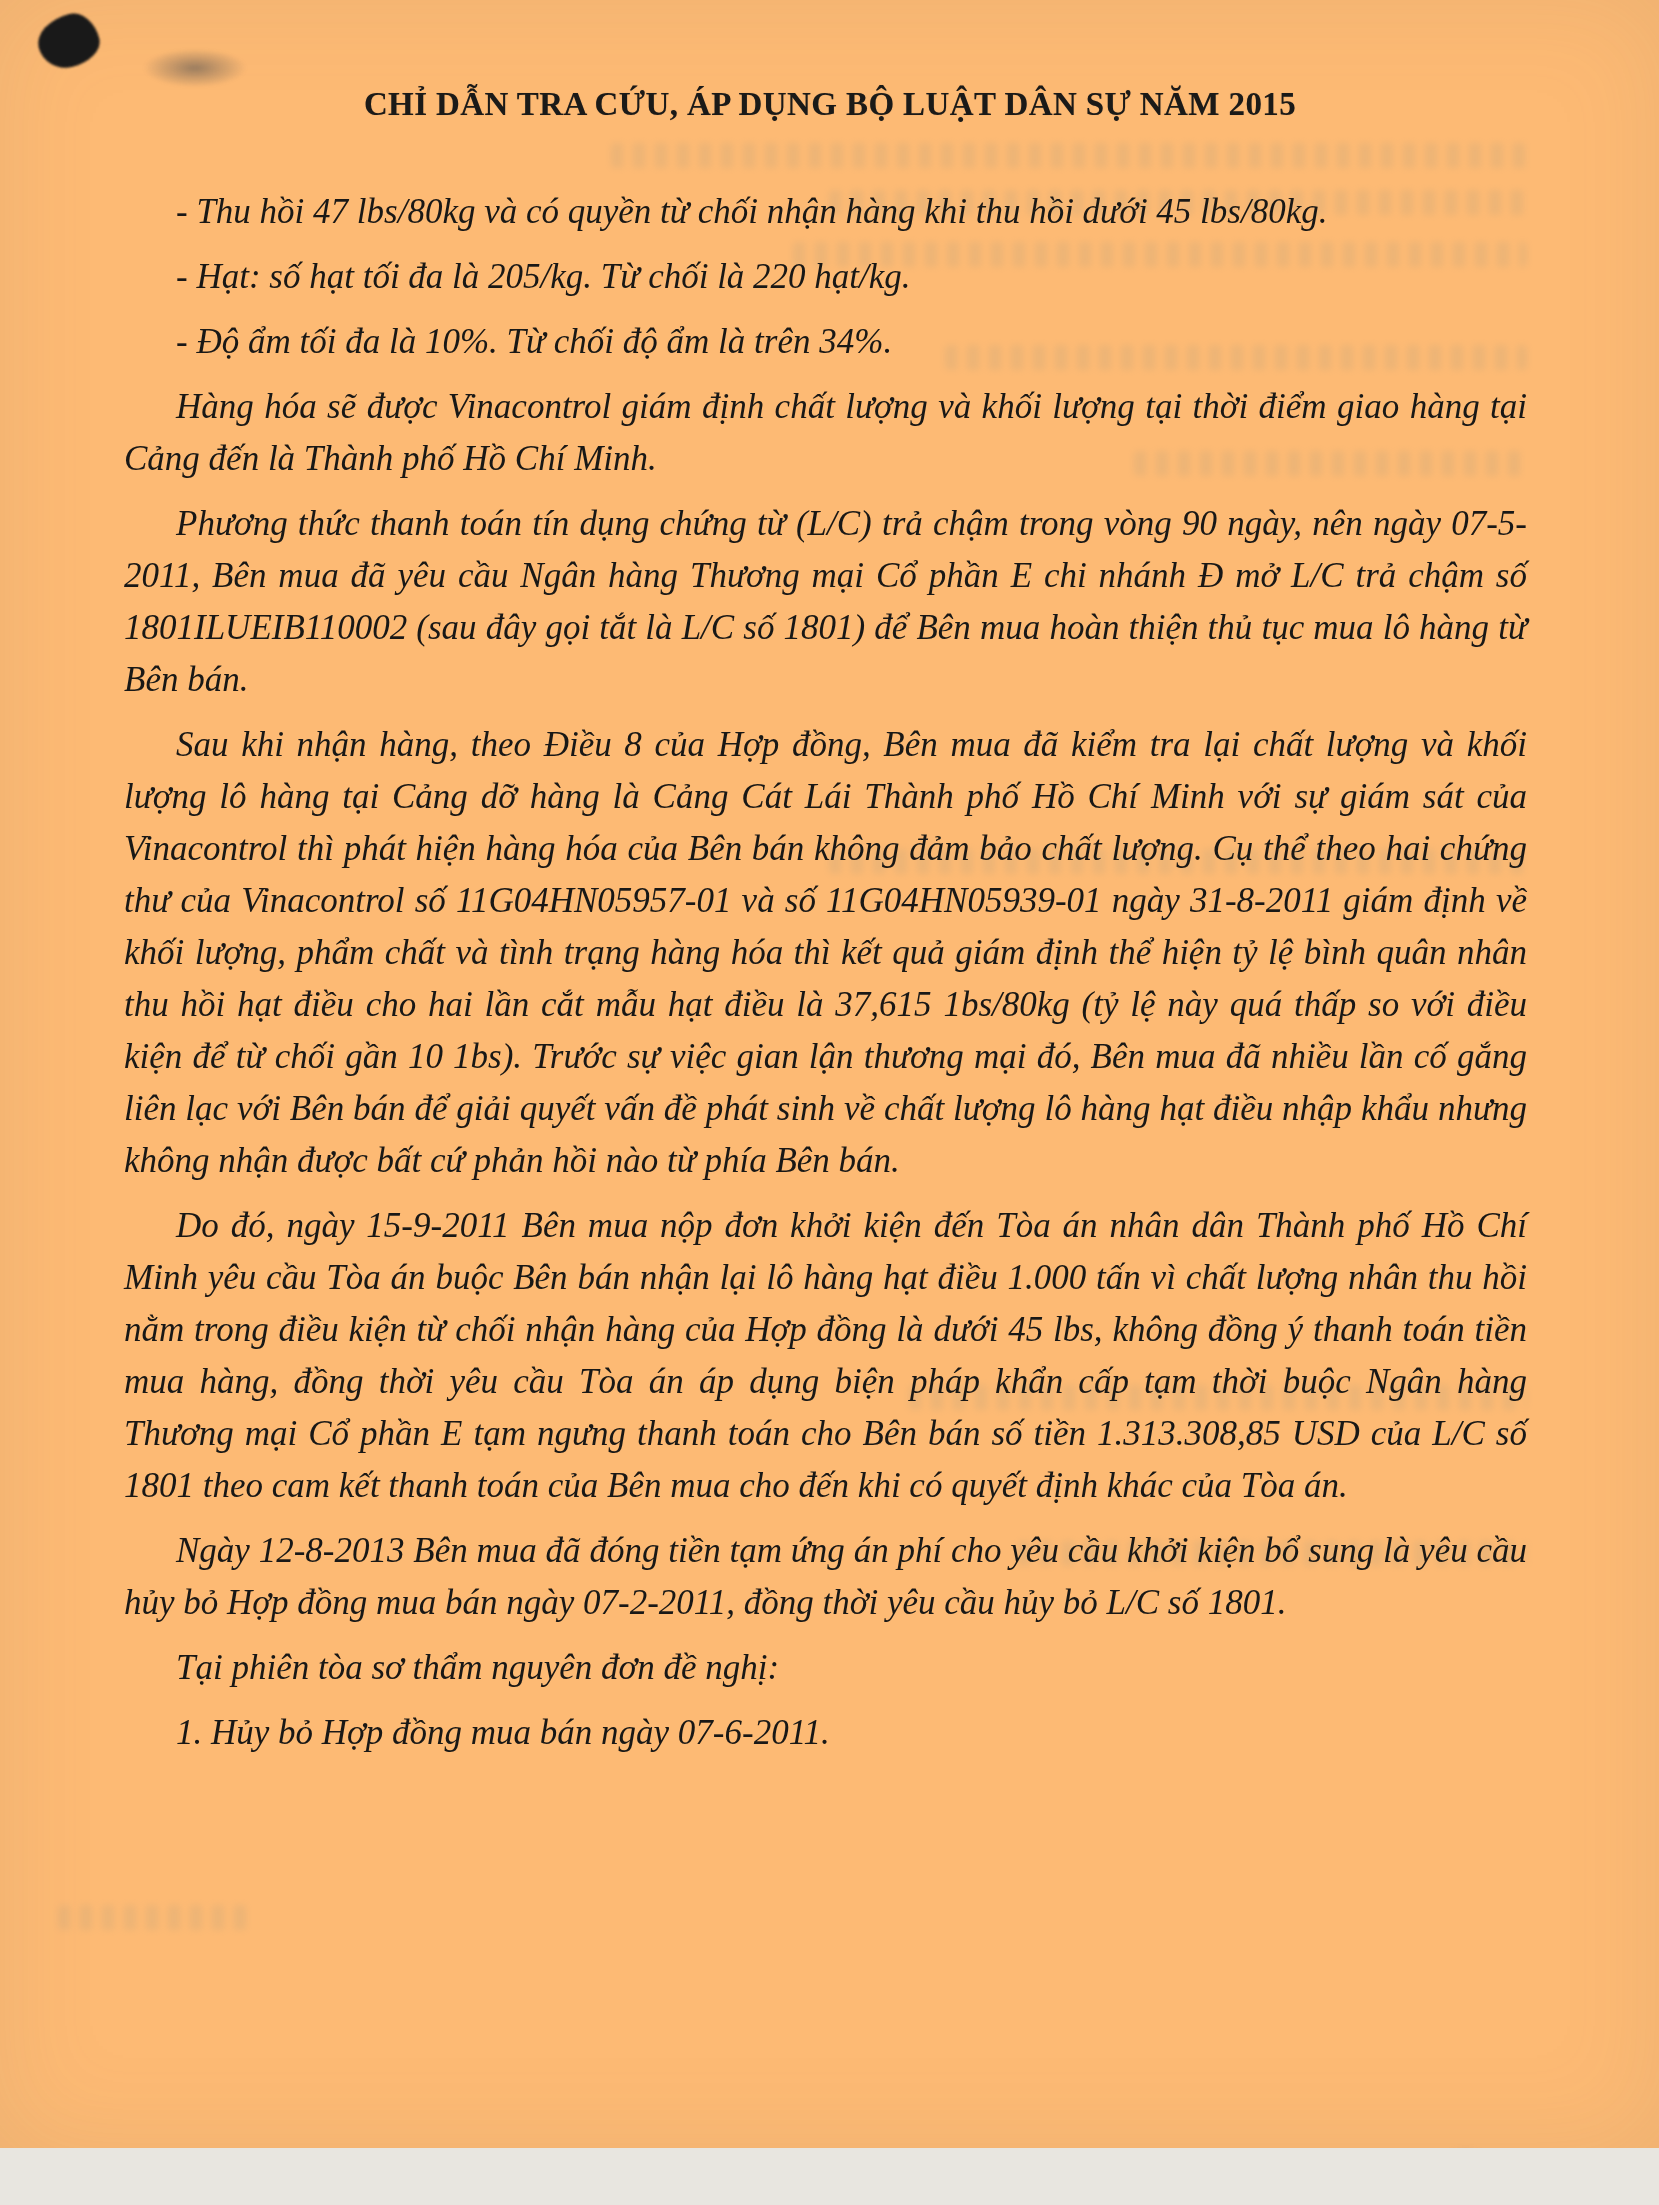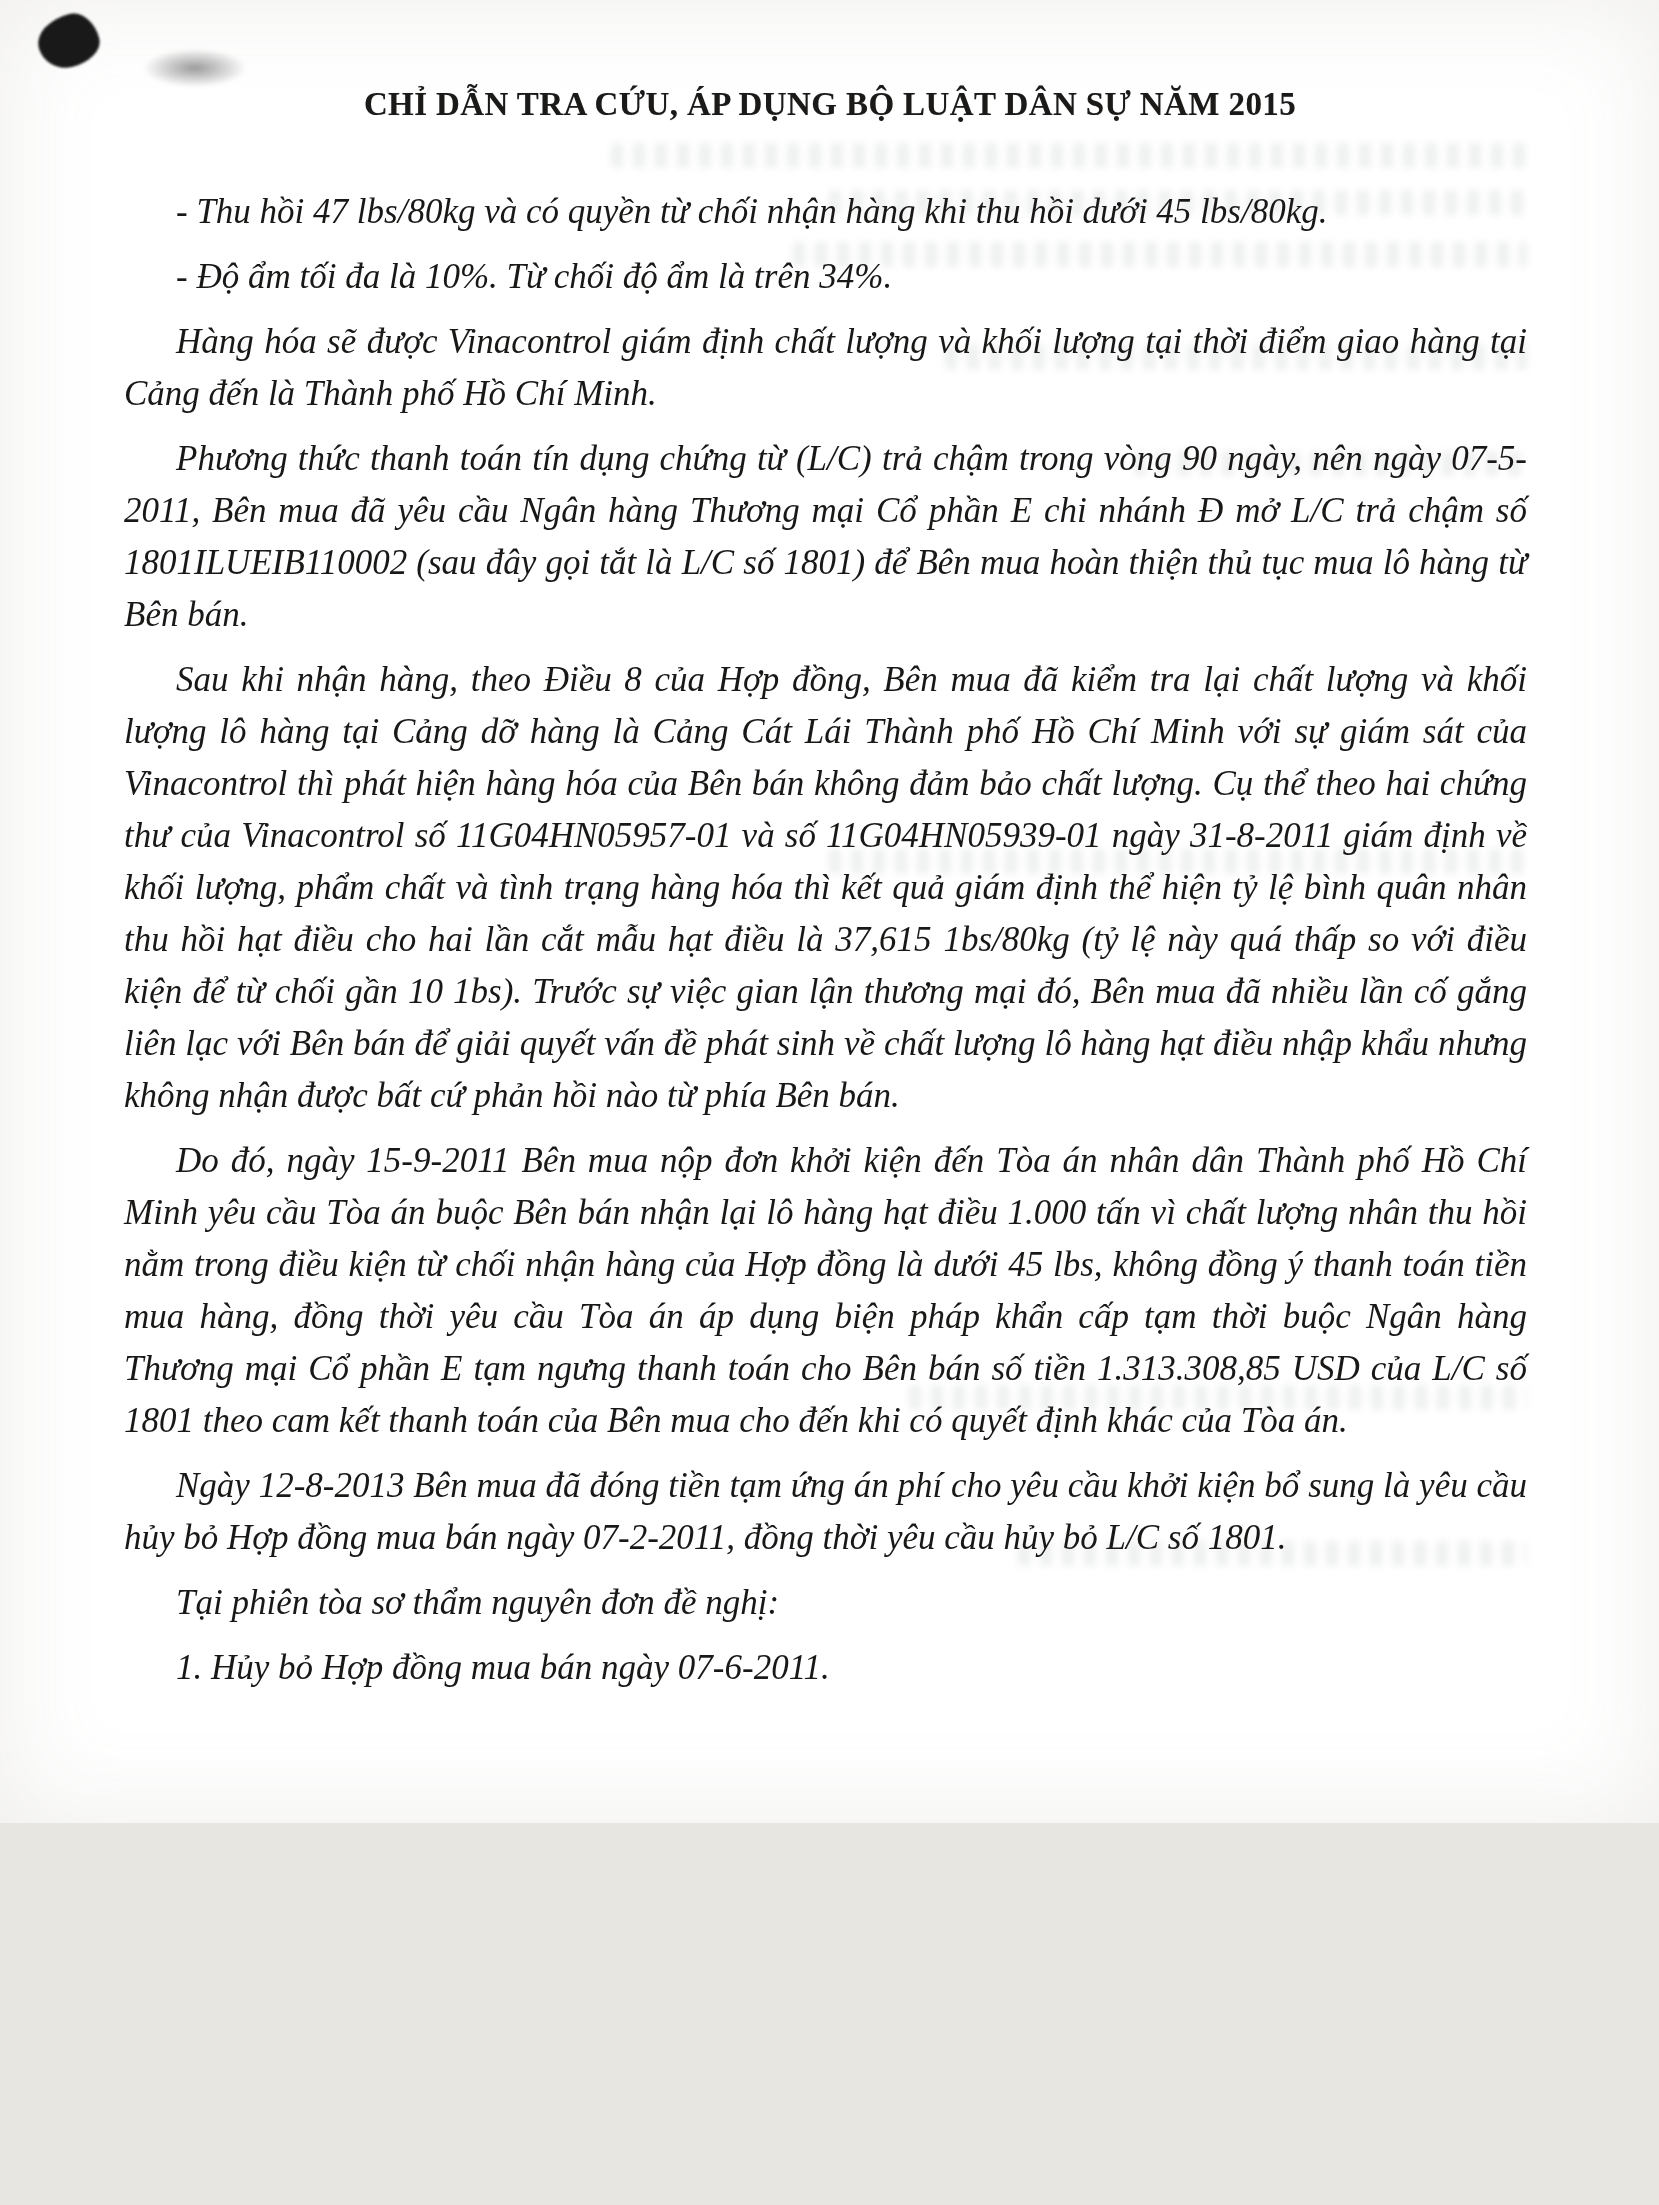--- a/index.html
+++ b/index.html
@@ -3,23 +3,23 @@
 <meta charset="utf-8">
 <style>
   html, body {
     margin: 0;
     padding: 0;
     background: #e8e6e0;
   }
   .page {
     position: relative;
     width: 1660px;
-    height: 1823px;
+    height: 2148px;
     margin: 0 auto;
-    background: #ffffff;
+    background: #fdba74;
     overflow: hidden;
     box-shadow: inset 0 0 102px rgba(120,115,100,0.12);
     font-family: "Liberation Serif", "DejaVu Serif", serif;
     color: #161514;
   }
 
   
   .corner-mark {
     position: absolute;
     top: 14.5px;
@@ -126,20 +126,21 @@
   <div class="bleed b6"></div>
   <div class="bleed b7"></div>
   <div class="bleed b8"></div>
   <div class="bleed b9"></div>
   <div class="page-number-smudge"></div>
 
   <h1 class="header">CHỈ DẪN TRA CỨU, ÁP DỤNG BỘ LUẬT DÂN SỰ NĂM 2015</h1>
 
   <div class="body-text">
     <p>- Thu hồi 47 lbs/80kg và có quyền từ chối nhận hàng khi thu hồi dưới 45 lbs/80kg.</p>
+    <p>- Hạt: số hạt tối đa là 205/kg. Từ chối là 220 hạt/kg.</p>
     <p>- Độ ẩm tối đa là 10%. Từ chối độ ẩm là trên 34%.</p>
     <p>Hàng hóa sẽ được Vinacontrol giám định chất lượng và khối lượng tại thời điểm giao hàng tại Cảng đến là Thành phố Hồ Chí Minh.</p>
     <p>Phương thức thanh toán tín dụng chứng từ (L/C) trả chậm trong vòng 90 ngày, nên ngày 07-5-2011, Bên mua đã yêu cầu Ngân hàng Thương mại Cổ phần E chi nhánh Đ mở L/C trả chậm số 1801ILUEIB110002 (sau đây gọi tắt là L/C số 1801) để Bên mua hoàn thiện thủ tục mua lô hàng từ Bên bán.</p>
     <p>Sau khi nhận hàng, theo Điều 8 của Hợp đồng, Bên mua đã kiểm tra lại chất lượng và khối lượng lô hàng tại Cảng dỡ hàng là Cảng Cát Lái Thành phố Hồ Chí Minh với sự giám sát của Vinacontrol thì phát hiện hàng hóa của Bên bán không đảm bảo chất lượng. Cụ thể theo hai chứng thư của Vinacontrol số 11G04HN05957-01 và số 11G04HN05939-01 ngày 31-8-2011 giám định về khối lượng, phẩm chất và tình trạng hàng hóa thì kết quả giám định thể hiện tỷ lệ bình quân nhân thu hồi hạt điều cho hai lần cắt mẫu hạt điều là 37,615 1bs/80kg (tỷ lệ này quá thấp so với điều kiện để từ chối gần 10 1bs). Trước sự việc gian lận thương mại đó, Bên mua đã nhiều lần cố gắng liên lạc với Bên bán để giải quyết vấn đề phát sinh về chất lượng lô hàng hạt điều nhập khẩu nhưng không nhận được bất cứ phản hồi nào từ phía Bên bán.</p>
     <p>Do đó, ngày 15-9-2011 Bên mua nộp đơn khởi kiện đến Tòa án nhân dân Thành phố Hồ Chí Minh yêu cầu Tòa án buộc Bên bán nhận lại lô hàng hạt điều 1.000 tấn vì chất lượng nhân thu hồi nằm trong điều kiện từ chối nhận hàng của Hợp đồng là dưới 45 lbs, không đồng ý thanh toán tiền mua hàng, đồng thời yêu cầu Tòa án áp dụng biện pháp khẩn cấp tạm thời buộc Ngân hàng Thương mại Cổ phần E tạm ngưng thanh toán cho Bên bán số tiền 1.313.308,85 USD của L/C số 1801 theo cam kết thanh toán của Bên mua cho đến khi có quyết định khác của Tòa án.</p>
     <p>Ngày 12-8-2013 Bên mua đã đóng tiền tạm ứng án phí cho yêu cầu khởi kiện bổ sung là yêu cầu hủy bỏ Hợp đồng mua bán ngày 07-2-2011, đồng thời yêu cầu hủy bỏ L/C số 1801.</p>
     <p>Tại phiên tòa sơ thẩm nguyên đơn đề nghị:</p>
     <p>1. Hủy bỏ Hợp đồng mua bán ngày 07-6-2011.</p>
   </div>
 

